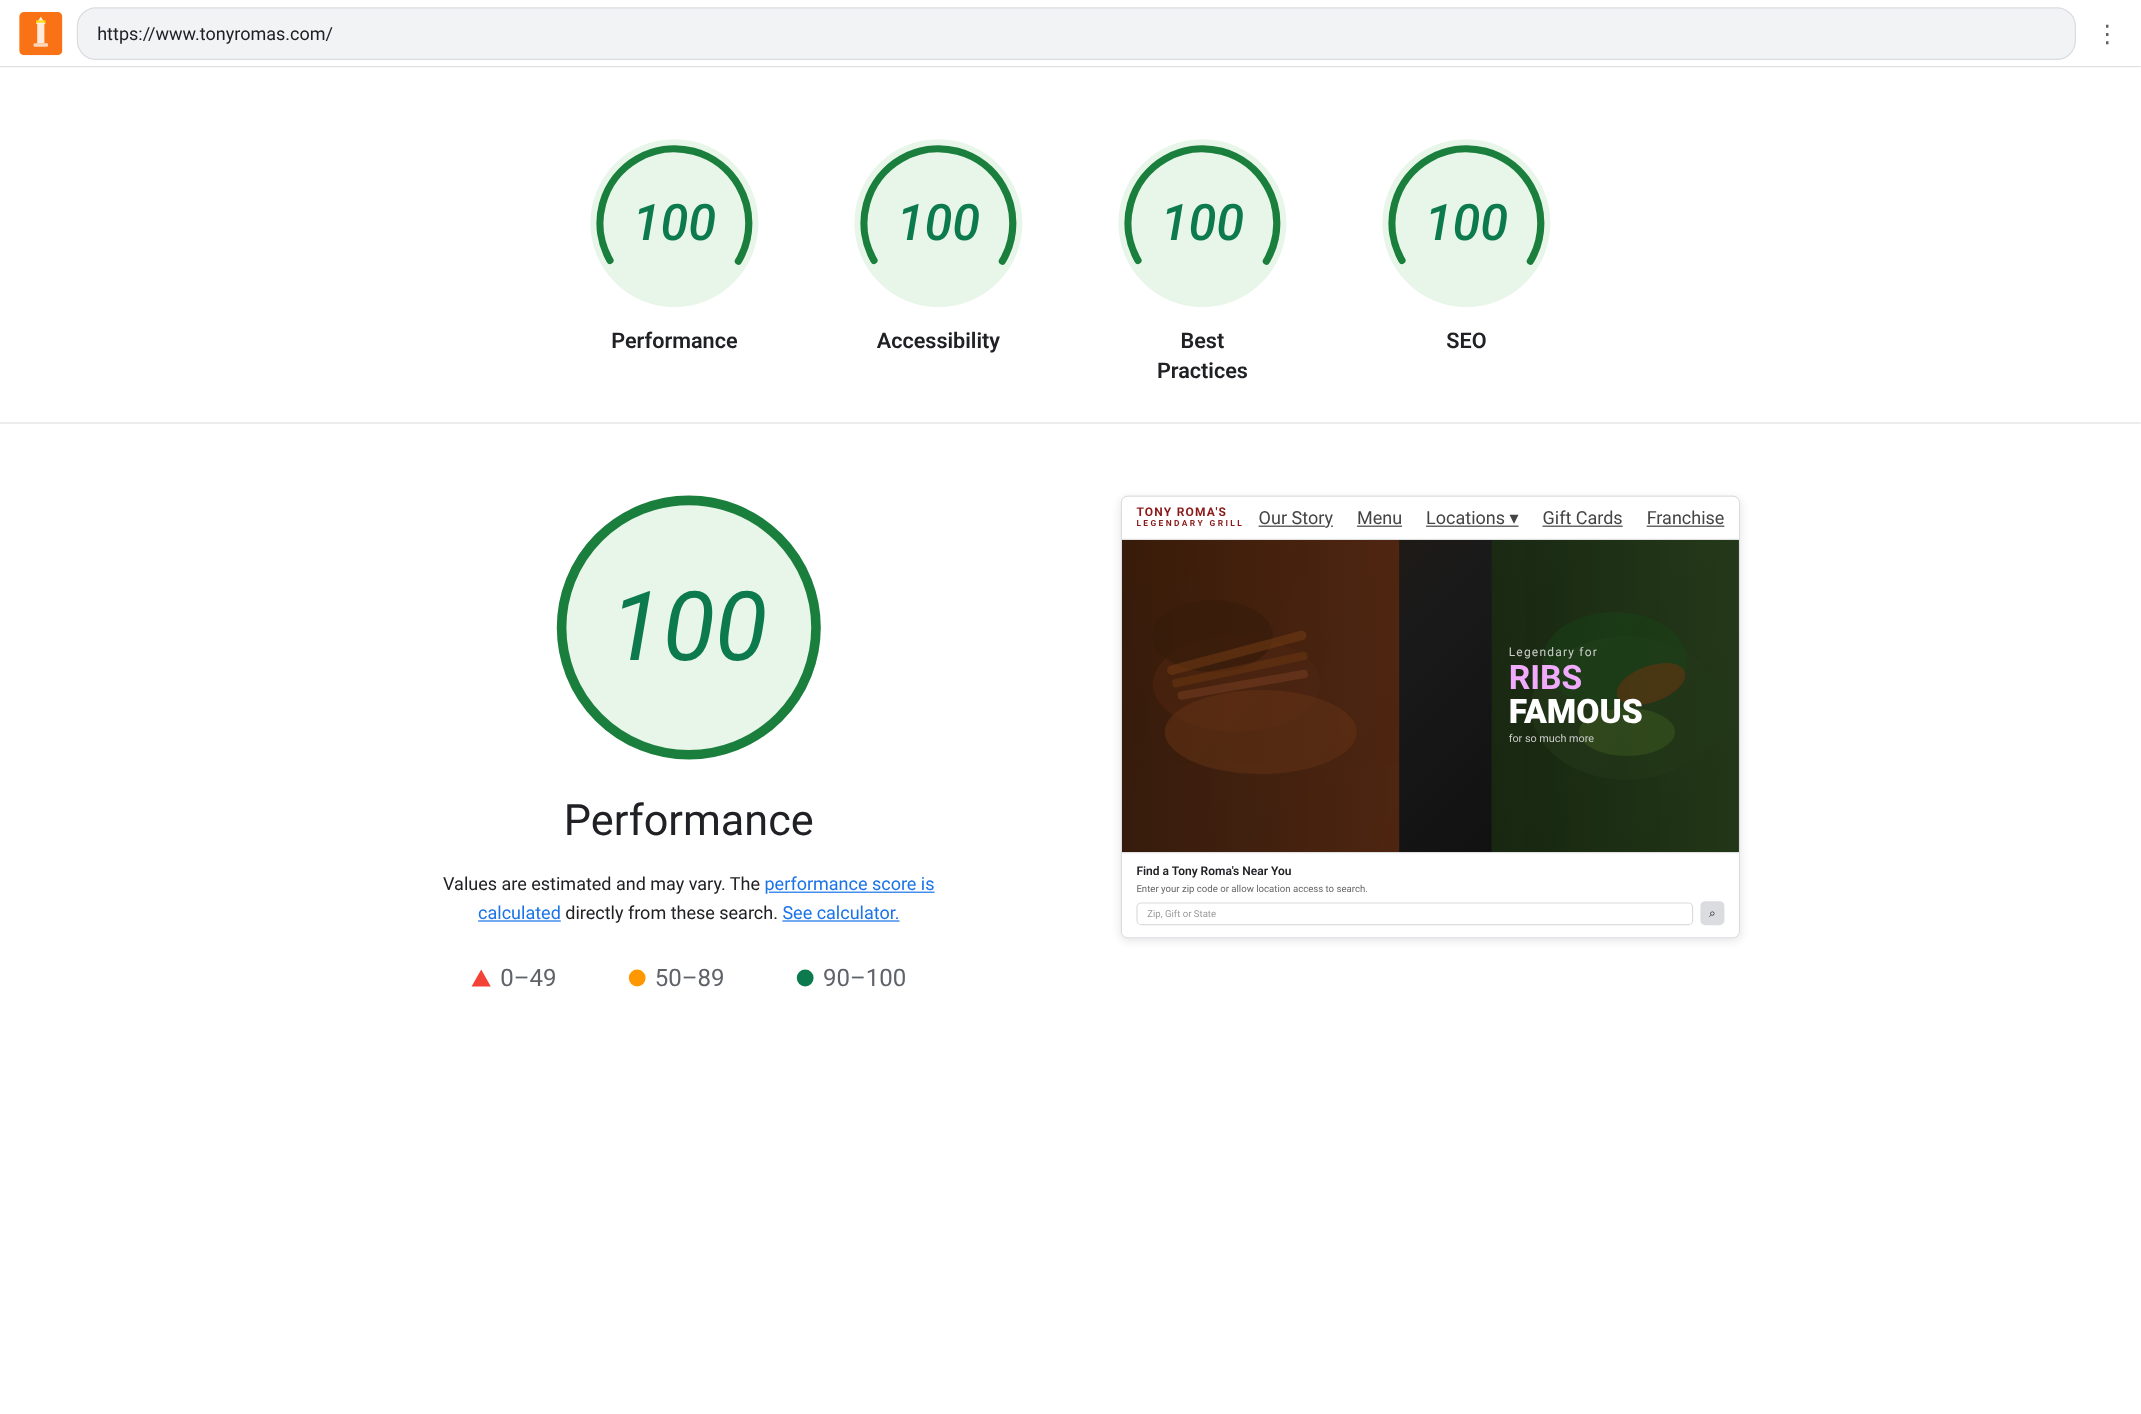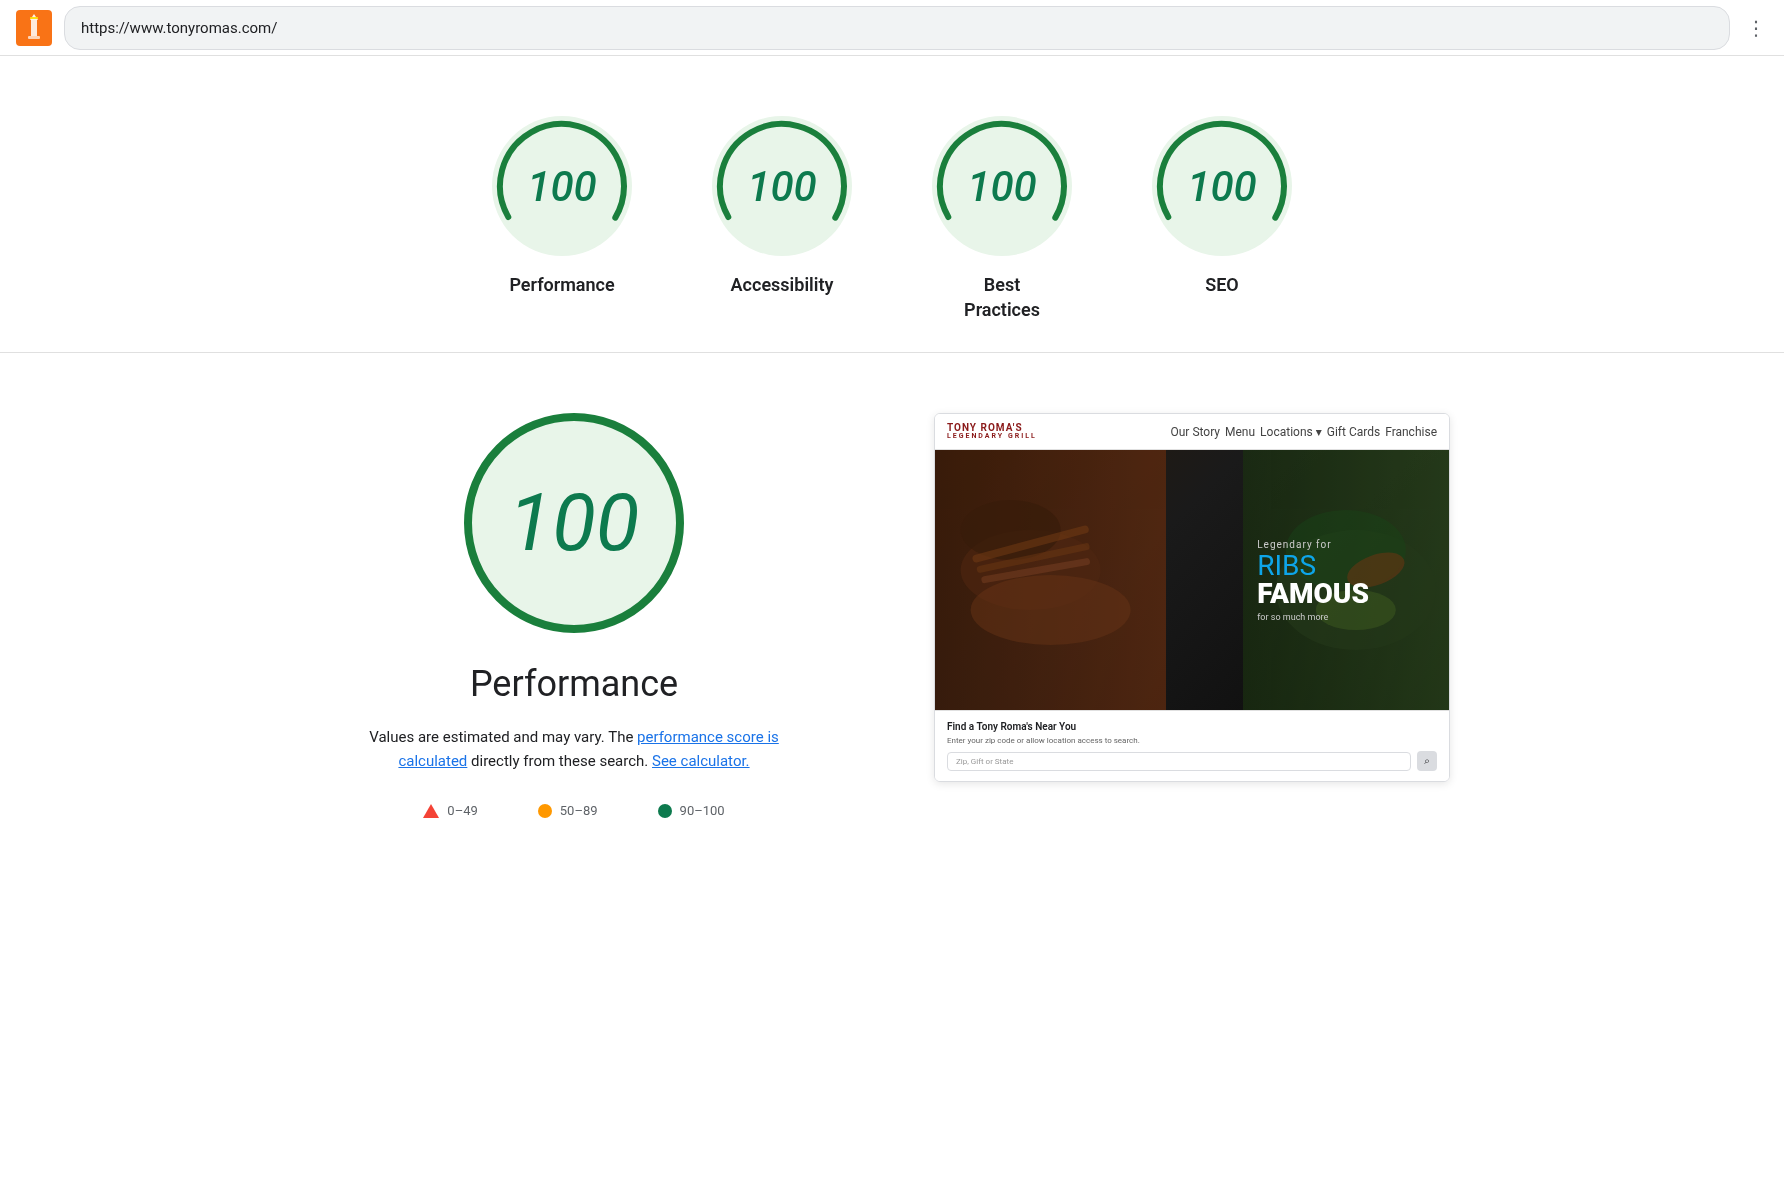--- a/index.html
+++ b/index.html
@@ -171,21 +171,21 @@
       display: flex;
       align-items: center;
       gap: 60px;
       margin-top: 30px;
     }
 
     .legend-item {
       display: flex;
       align-items: center;
       gap: 8px;
-      font-size: 13px;
+      font-size: 20px;
       color: #5f6368;
       text-align: center;
     }
 
     .legend-triangle {
       width: 0;
       height: 0;
       border-left: 8px solid transparent;
       border-right: 8px solid transparent;
       border-bottom: 14px solid #f44336;
@@ -231,23 +231,24 @@
       font-size: 10px;
       font-weight: 700;
       color: #8B1A1A;
       letter-spacing: 1px;
       text-transform: uppercase;
       line-height: 1.1;
     }
 
     .screenshot-nav-links {
       display: flex;
-      gap: 5px;
-      font-size: 12px;
+      gap: 20px;
+      font-size: 15px;
       color: #444;
+      text-decoration: underline;
     }
 
     .screenshot-hero {
       background: #1a1a1a;
       height: 260px;
       position: relative;
       display: flex;
       align-items: center;
       overflow: hidden;
     }
@@ -289,22 +290,22 @@
 
     .hero-legendary {
       font-size: 10px;
       color: #ccc;
       letter-spacing: 1px;
       margin-bottom: 2px;
     }
 
     .hero-ribs {
       font-size: 28px;
-      font-weight: 400;
-      color: #0ea5e9;
+      font-weight: 700;
+      color: #f0abfc;
       line-height: 1;
     }
 
     .hero-famous {
       font-size: 28px;
       font-weight: 900;
       color: #fff;
       line-height: 1;
     }
 

